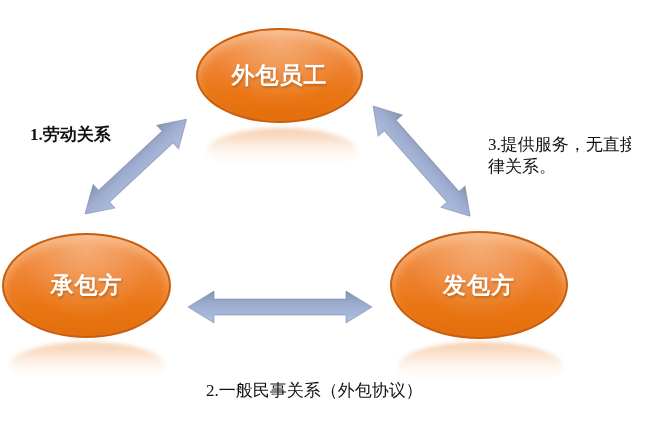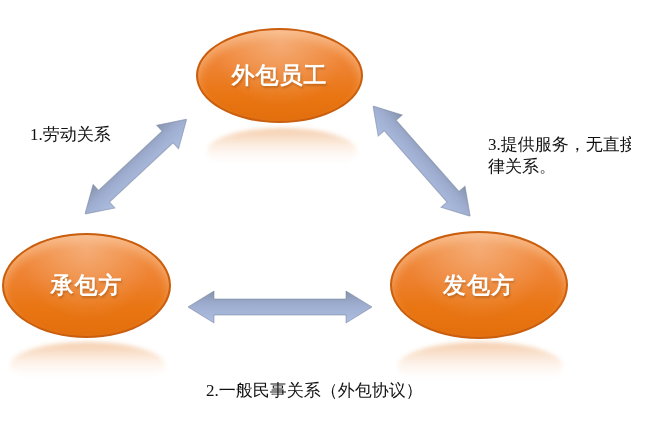--- a/index.html
+++ b/index.html
@@ -68,21 +68,21 @@
 
   
   .edge-label {
     position: absolute;
     color: #111111;
     font-family: "Liberation Serif", "DejaVu Serif", serif;
     font-size: 17px;
     line-height: 22px;
     z-index: 4;
   }
-  #label-1 { left: 30px;  top: 100px; white-space: nowrap; }
+  #label-1 { left: 30px;  top: 100px; white-space: nowrap; font-weight: bold; }
   #label-2 { left: 206px; top: 356px; white-space: nowrap; }
   #label-3 { left: 488px; top: 110px; width: 171px; }
 </style>
 </head>
 <body>
 
 <div id="canvas">
 
   <div class="reflection" id="refl-top"></div>
   <div class="reflection" id="refl-bottom-left"></div>

